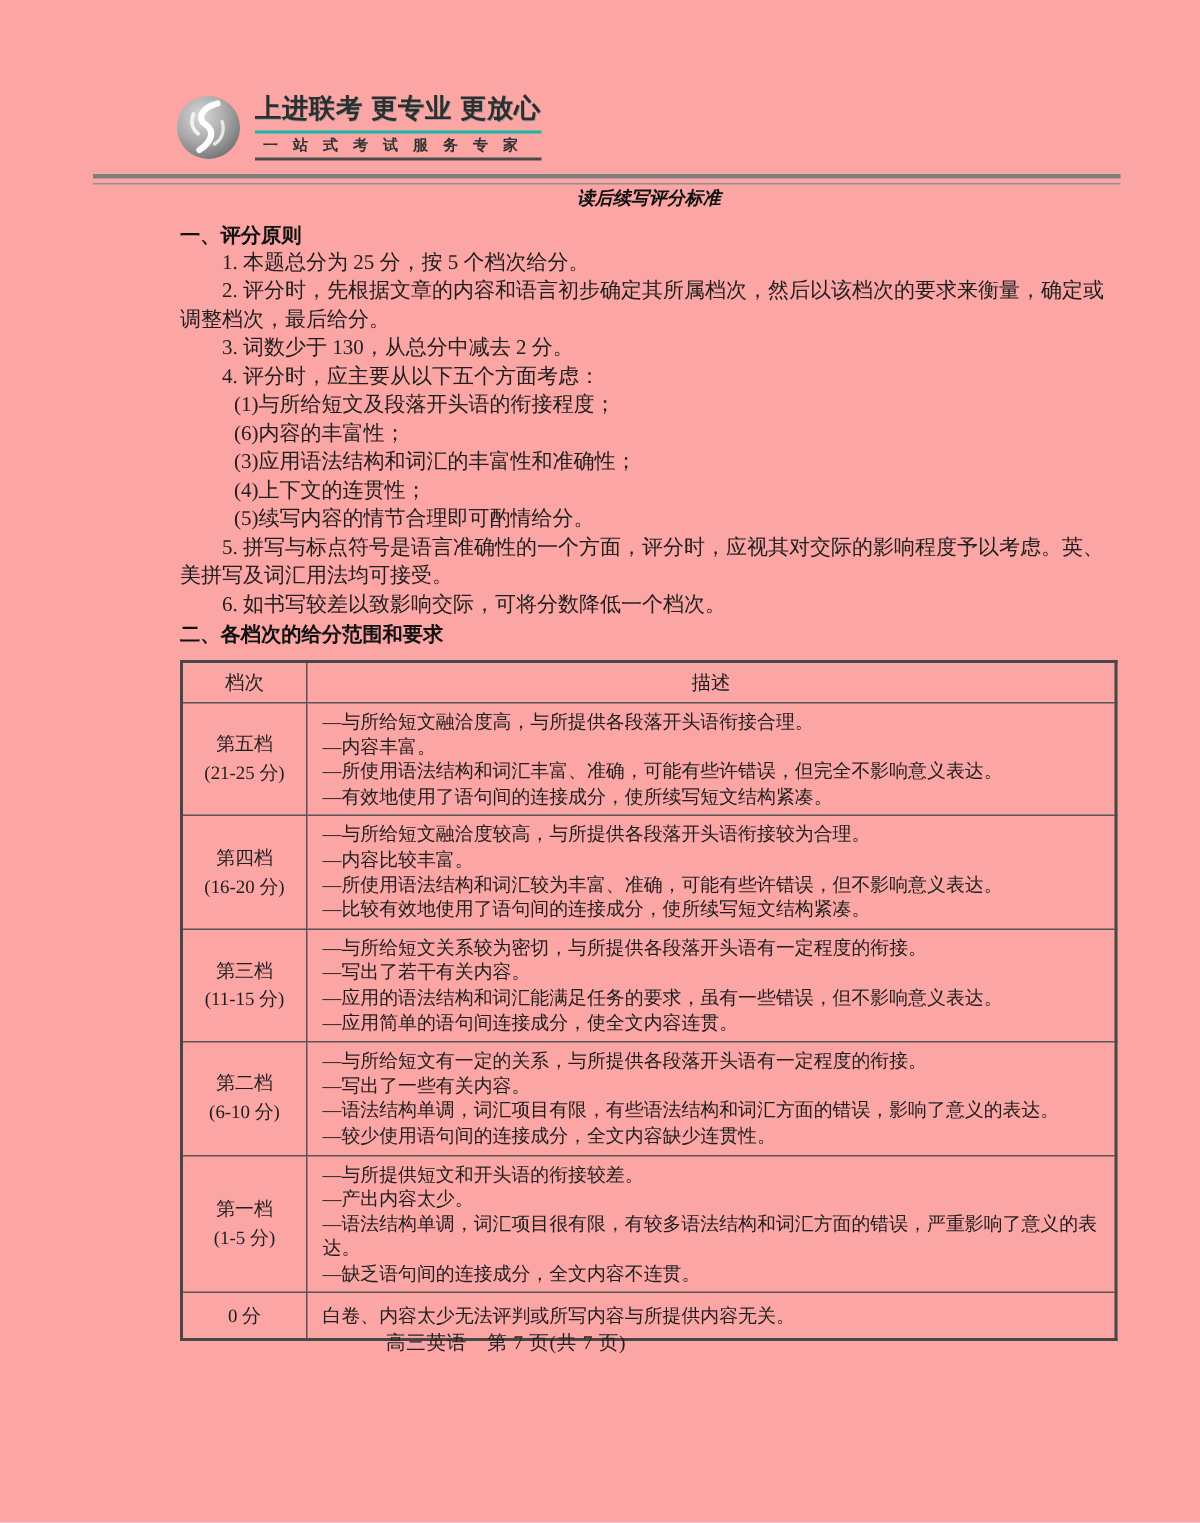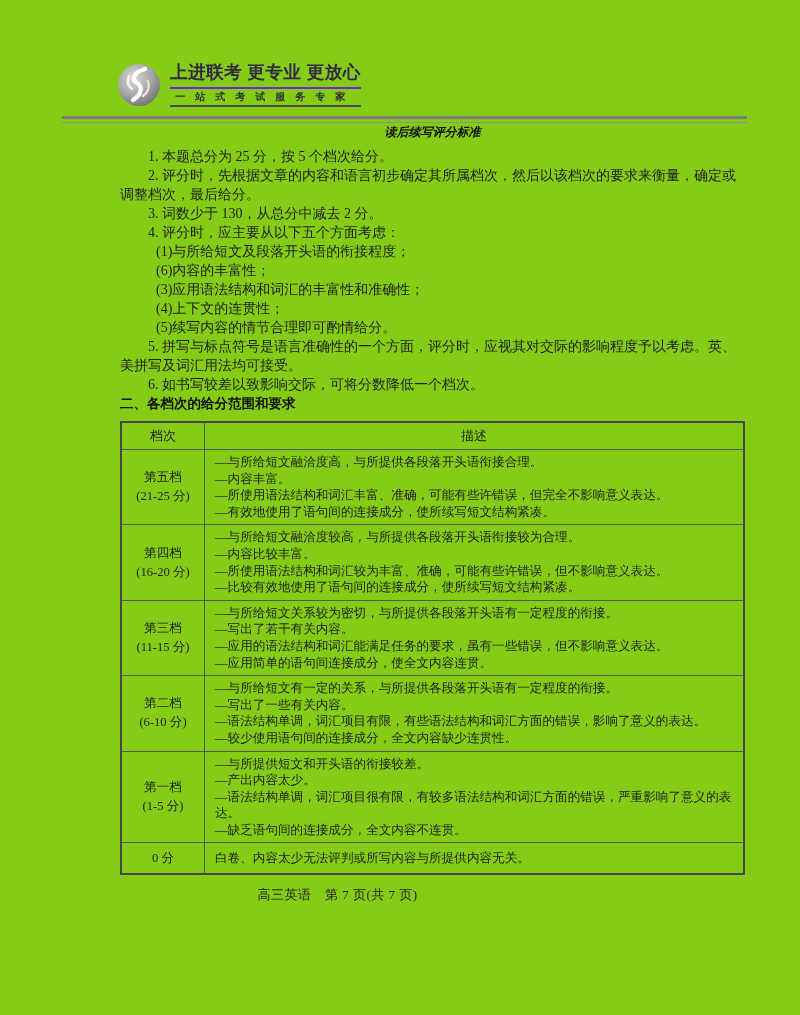--- a/index.html
+++ b/index.html
@@ -2,33 +2,33 @@
 <html><head>
 <meta charset="utf-8">
 <style>
   html,body{margin:0;padding:0;}
   body{
     width:800px;height:1015px;background:#ffffff;
     font-family:"Liberation Serif","DejaVu Serif",serif;
     color:#1e1e1e;
     -webkit-font-smoothing:antialiased;
   }
-  .page{position:relative;width:800px;height:1015px;overflow:hidden;background:#84cc16;}
+  .page{position:relative;width:800px;height:1015px;overflow:hidden;background:#fca5a5;}
 
   
   .brand{position:absolute;left:116px;top:60px;display:flex;align-items:flex-start;}
   .brand-icon{width:46px;height:46px;margin-top:2px;}
   .brand-text{display:inline-block;margin-left:8px;}
   .brand-main{
     font-family:"Liberation Sans","DejaVu Sans",sans-serif;
     font-weight:bold;font-size:17.5px;letter-spacing:.5px;color:#2e2e2e;
     text-shadow:.4px .4px 0 #9a9a9a;white-space:nowrap;
   }
   .brand-sub{
-    margin-top:3px;border-top:2px solid #6d28d9;border-bottom:2px solid #4a4a4a;
+    margin-top:3px;border-top:2px solid #14b8a6;border-bottom:2px solid #4a4a4a;
     padding:1px 2px;text-align:center;
     font-family:"Liberation Sans","DejaVu Sans",sans-serif;
     font-weight:bold;font-size:10px;letter-spacing:10px;color:#333;
     white-space:nowrap;
   }
   .rule-double{
     position:absolute;left:62px;width:685px;top:116px;height:3px;
     border-top:3px solid #7e7e7e;border-bottom:1px solid #8f8f8f;
   }
 
@@ -90,20 +90,21 @@
     <div class="brand-text">
       <div class="brand-main">上进联考 更专业 更放心</div>
       <div class="brand-sub">一站式考试服务专家</div>
     </div>
   </div>
   <div class="rule-double"></div>
 
   <div class="content">
     <h1 class="doc-title">读后续写评分标准</h1>
 
+    <h2 class="sec-heading">一、评分原则</h2>
     <p class="para num">1. 本题总分为 25 分，按 5 个档次给分。</p>
     <p class="para num">2. 评分时，先根据文章的内容和语言初步确定其所属档次，然后以该档次的要求来衡量，确定或调整档次，最后给分。</p>
     <p class="para num">3. 词数少于 130，从总分中减去 2 分。</p>
     <p class="para num">4. 评分时，应主要从以下五个方面考虑：</p>
     <p class="para sub">(1)与所给短文及段落开头语的衔接程度；</p>
     <p class="para sub">(6)内容的丰富性；</p>
     <p class="para sub">(3)应用语法结构和词汇的丰富性和准确性；</p>
     <p class="para sub">(4)上下文的连贯性；</p>
     <p class="para sub">(5)续写内容的情节合理即可酌情给分。</p>
     <p class="para num">5. 拼写与标点符号是语言准确性的一个方面，评分时，应视其对交际的影响程度予以考虑。英、美拼写及词汇用法均可接受。</p>

